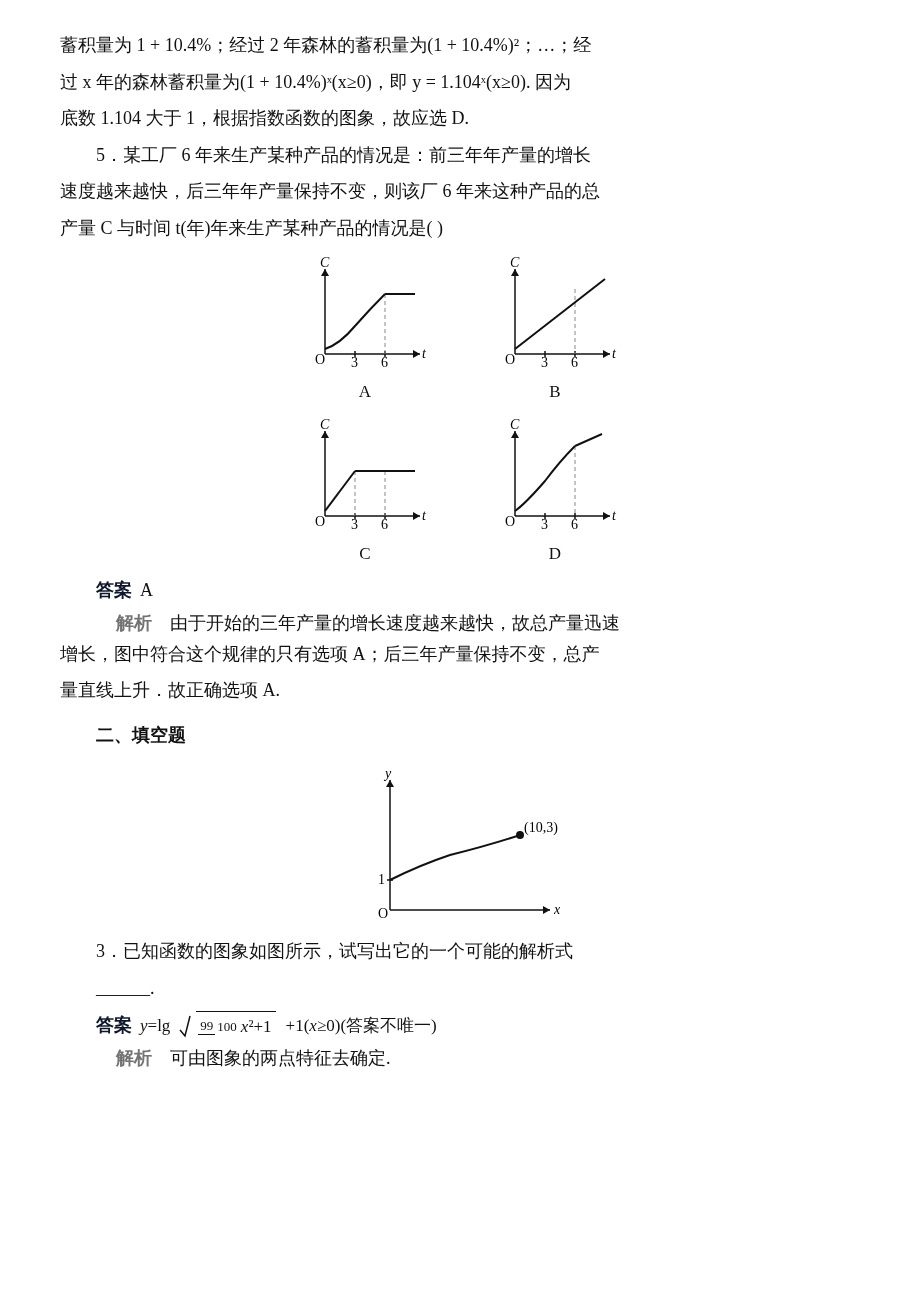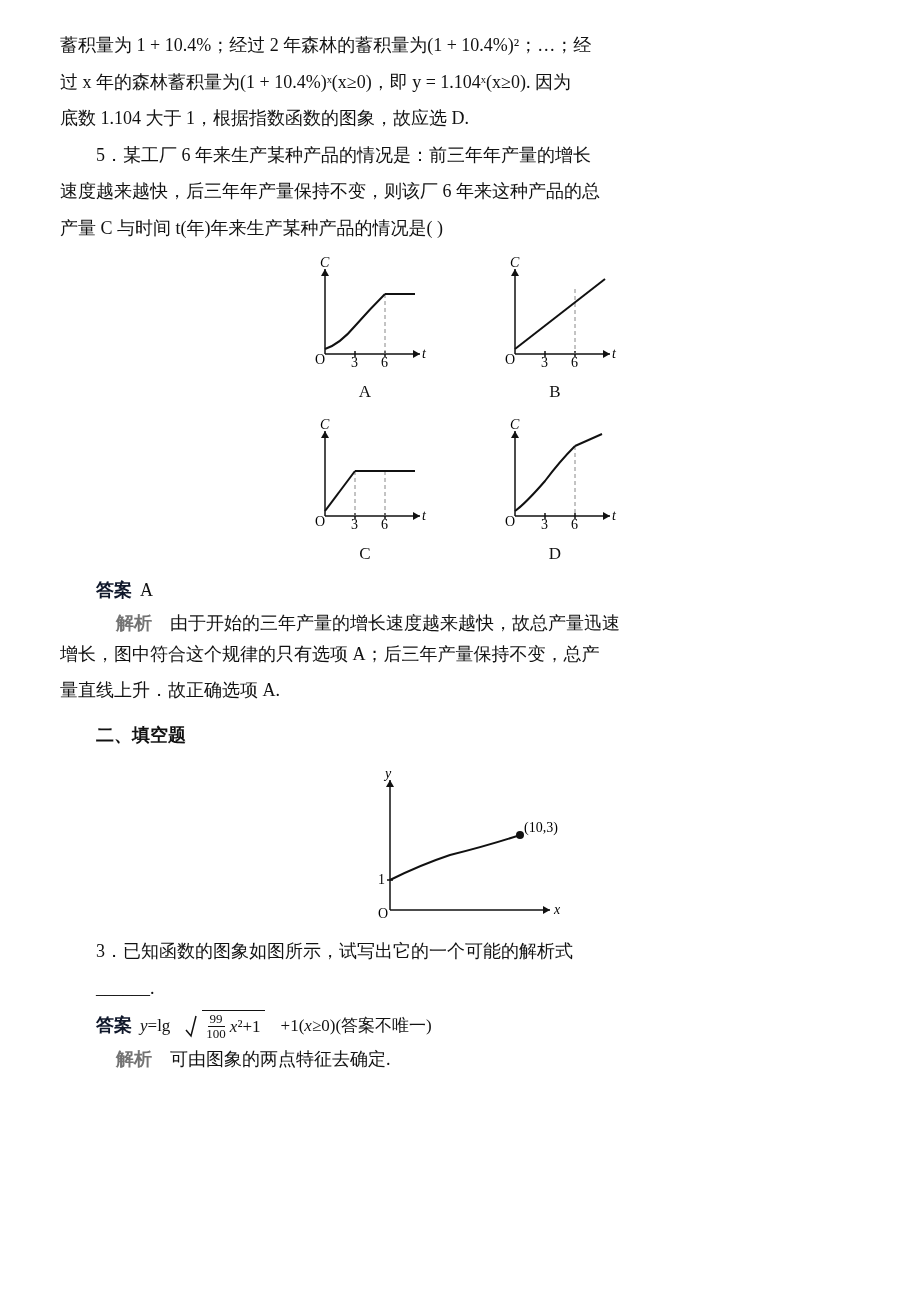--- a/index.html
+++ b/index.html
@@ -229,30 +229,30 @@
 
 <div class="text-block indent">
   <span>3．已知函数的图象如图所示，试写出它的一个可能的解析式</span>
 </div>
 <div class="text-block indent">
   <span>______.</span>
 </div>
 
 <div class="answer-line">
   <span class="red bold">答案</span>
-  <span style="font-size:17px; display:inline-flex; align-items:center; gap:16px;">
+  <span style="font-size:17px; display:inline-flex; align-items:center; gap:10px;">
     <span><i>y</i>=lg</span>
 
     <span style="display:inline-flex; align-items:center; position:relative;">
 
       <svg width="16" height="28" style="overflow:visible; vertical-align:middle;">
         <polyline points="0,18 5,24 10,4" fill="none" stroke="#111" stroke-width="1.5"></polyline>
       </svg>
       <span style="border-top: 1.5px solid #111; padding: 1px 4px 0 2px; display:inline-flex; align-items:center; gap:2px;">
-        <span style="display:inline-flex; flex-direction:column; align-items:center; font-size:13px; line-height:1.1; vertical-align:middle;">
+        <span style="display:inline-flex; flex-direction:row; align-items:center; font-size:13px; line-height:1.1; vertical-align:middle;">
           <span style="border-bottom:1px solid #111; padding:0 2px;">99</span>
           <span style="padding:0 2px;">100</span>
         </span>
         <span><i>x</i>²+1</span>
       </span>
     </span>
     <span>+1(<i>x</i>≥0)(答案不唯一)</span>
   </span>
 </div>
 

